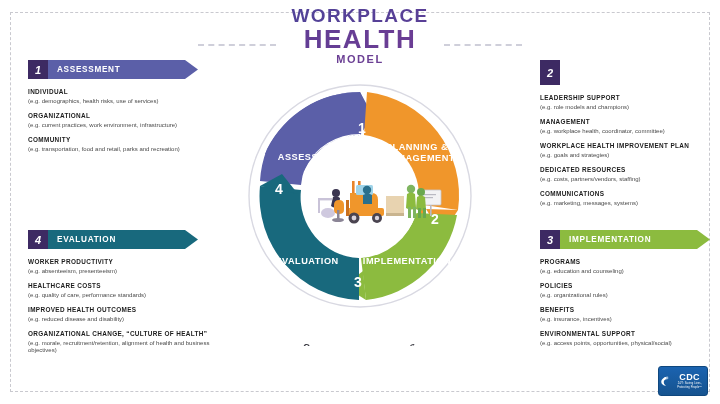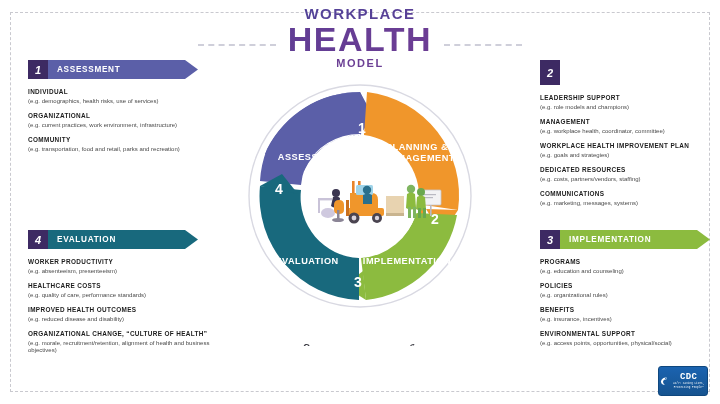--- a/index.html
+++ b/index.html
@@ -24,31 +24,31 @@
 
   
   .title-block {
     position: absolute;
     left: 0; top: 6px;
     width: 720px;
     text-align: center;
     line-height: 1;
   }
   .t-workplace {
-    font-size: 15px;
+    font-size: 19px;
     font-weight: bold;
     letter-spacing: 1.4px;
     color: #4550a0;
     background: linear-gradient(90deg,#3f4a9c 0%, #5a3f96 60%, #6b3f94 100%);
     -webkit-background-clip: text;
     background-clip: text;
     color: transparent;
   }
   .t-health {
-    font-size: 34px;
+    font-size: 26px;
     font-weight: bold;
     letter-spacing: 1.5px;
     margin-top: 1px;
     background: linear-gradient(90deg,#4a3f96 0%, #6a3d94 55%, #7b3d92 100%);
     -webkit-background-clip: text;
     background-clip: text;
     color: transparent;
   }
   .t-model {
     font-size: 11px;
@@ -171,21 +171,20 @@
     gap: 2px;
   }
   .cdc .mark { width: 16px; height: 18px; }
   .cdc .wordmark {
     color: #ffffff;
     font-size: 9px;
     font-weight: bold;
     letter-spacing: 0.4px;
     line-height: 9px;
     text-align: center;
-    font-family: Liberation Mono, monospace;
   }
   .cdc .tagline {
     display: block;
     font-size: 2.6px;
     letter-spacing: 0.1px;
     font-weight: normal;
     line-height: 3.2px;
   }
 </style>
 </head>

